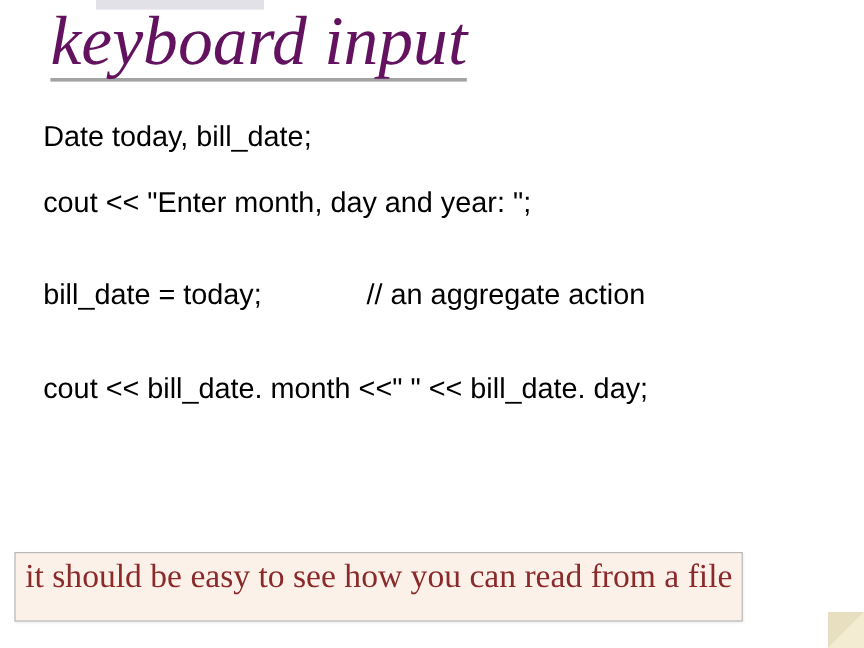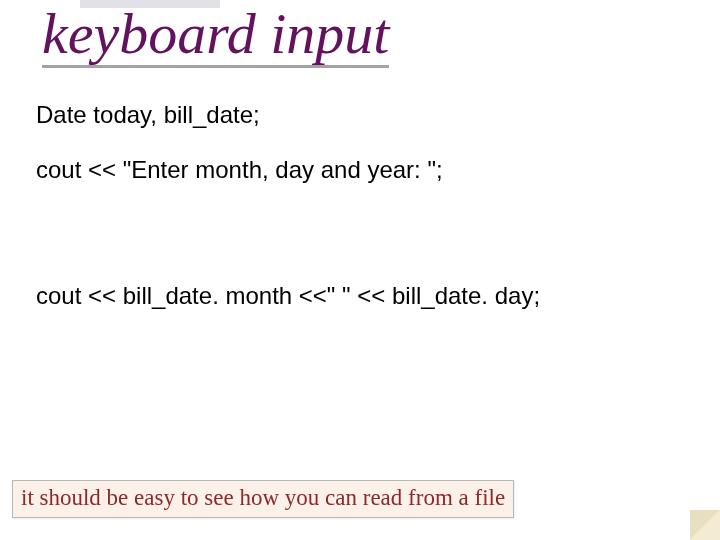--- a/index.html
+++ b/index.html
@@ -61,23 +61,23 @@
   .gap-lg { height: 50px; }
   .highlight-wrap {
     position: absolute;
     left: 12px;
     bottom: 22px;
   }
   .highlight {
     display: inline-block;
     background: #fcf1e8;
     border: 1px solid #b8b8b8;
-    padding: 4px 8px 6px 8px;
+    padding: 4px 8px 20px 8px;
     font-family: Georgia, "Times New Roman", serif;
-    font-size: 23px;
+    font-size: 28px;
     color: #8a2a2a;
     box-shadow: 1px 1px 2px rgba(0,0,0,0.08);
   }
   .corner {
     position: absolute;
     right: 0;
     bottom: 0;
     width: 0;
     height: 0;
     border-style: solid;
@@ -104,20 +104,25 @@
 
   <div class="title-wrap">
     <div class="title">keyboard input</div>
   </div>
 
   <div class="body">
     <p>Date today, bill_date;</p>
     <div class="gap-sm"></div>
     <p>cout &lt;&lt; "Enter month, day and year: ";</p>
     <div class="gap-md"></div>
+    <p>
+      <span>bill_date = today;</span>
+      <span style="display:inline-block; width:74px;"></span>
+      <span>// an aggregate action</span>
+    </p>
     <div class="gap-lg"></div>
     <p>cout &lt;&lt; bill_date. month &lt;&lt;"  "  &lt;&lt; bill_date. day;</p>
   </div>
 
   <div class="highlight-wrap">
     <div class="highlight">it should be easy to see how you can read from a file</div>
   </div>
 
   <div class="corner"></div>
 </div>

